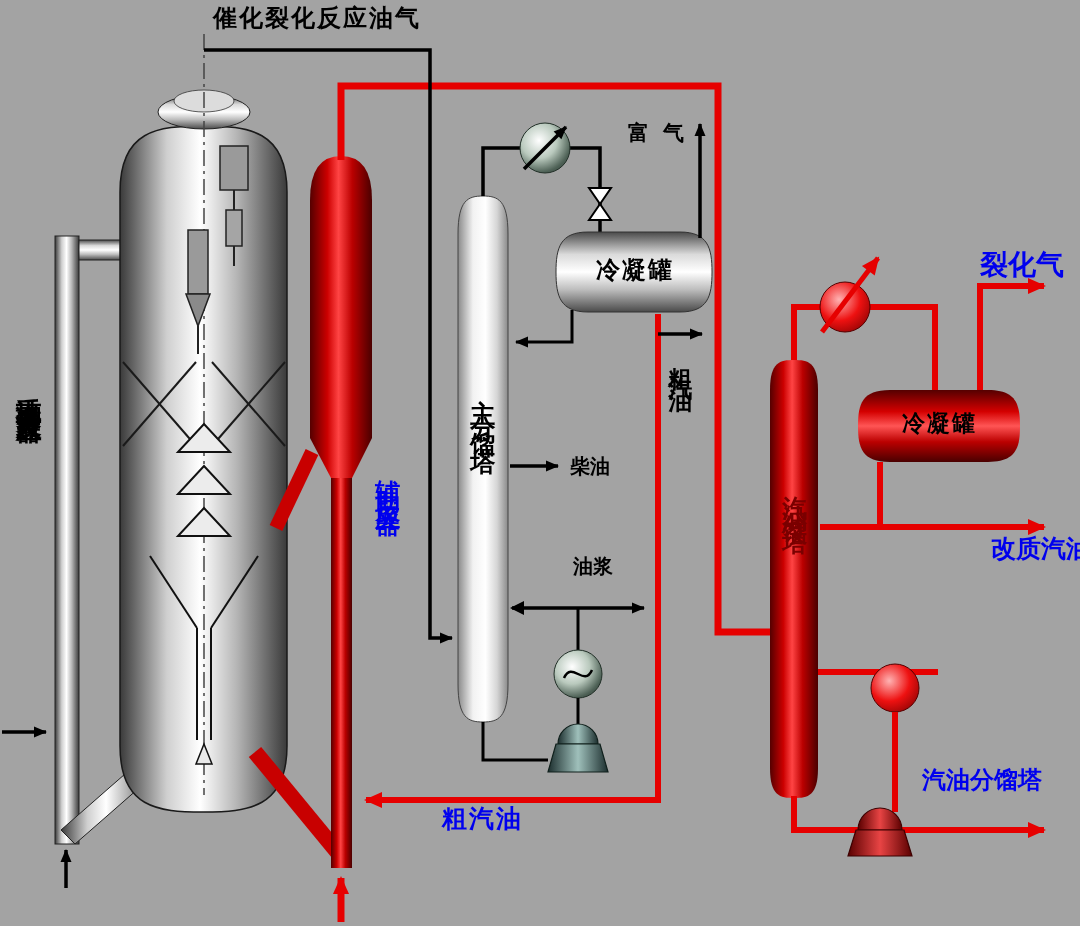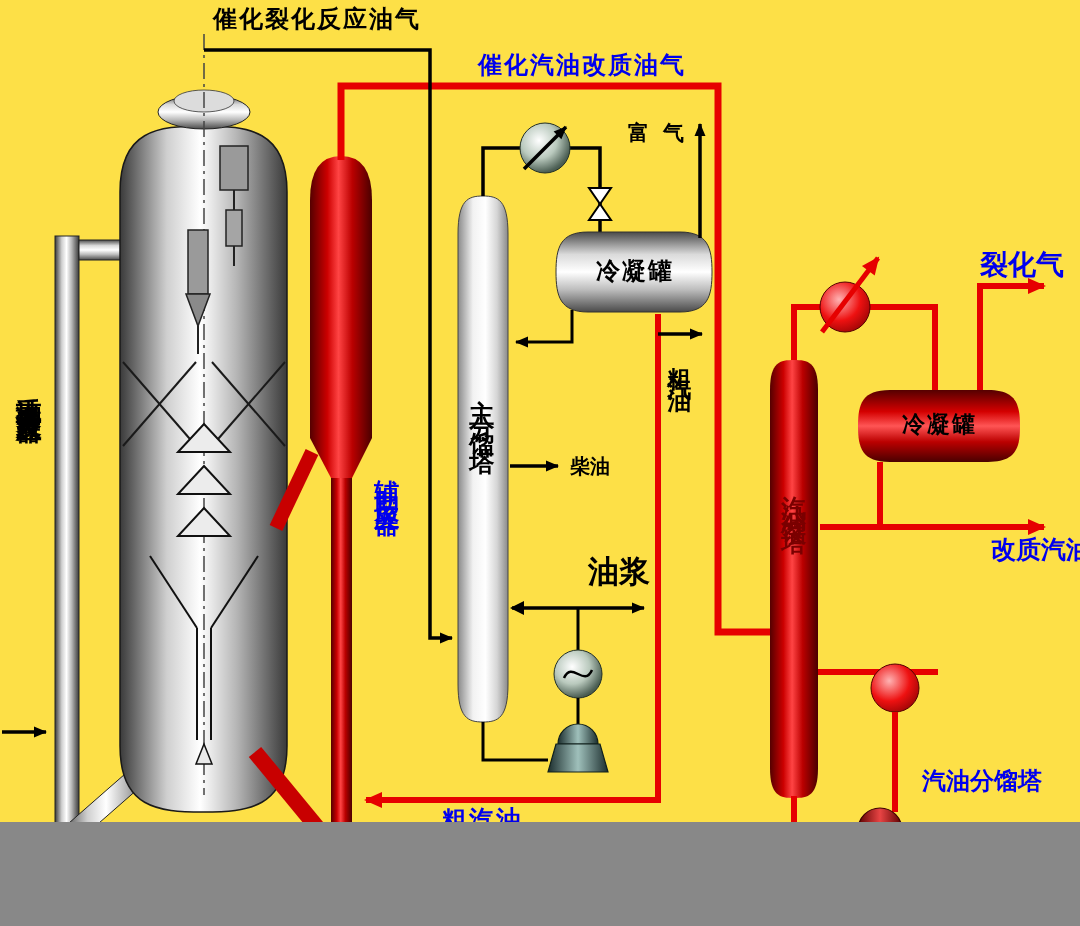--- a/index.html
+++ b/index.html
@@ -1,17 +1,17 @@
 <!DOCTYPE html>
 <html><head>
 <meta charset="utf-8">
 <style>
   html,body{margin:0;padding:0;background:#888;}
-  .stage{position:relative;width:1080px;height:822px;background:#fde047;overflow:hidden;
-         font-family:Liberation Sans, sans-serif;}
+  .stage{position:relative;width:1080px;height:926px;background:#a3a3a3;overflow:hidden;
+         font-family:Liberation Serif, serif;}
   .stage svg{position:absolute;left:0;top:0;}
   .lbl{position:absolute;font-weight:bold;white-space:nowrap;line-height:1.05;}
   .black{color:#000;}
   .blue{color:#0000ee;}
   .darkred{color:#7a0000;}
   .vert{writing-mode:vertical-rl;text-orientation:upright;}
 </style>
 </head>
 <body>
 
@@ -178,27 +178,26 @@
   <circle cx="895" cy="688" r="24" fill="url(#redBall)" stroke="#550000" stroke-width="1"></circle>
   <line x1="895" y1="712" x2="895" y2="812" stroke="#e60000" stroke-width="6"></line>
   <path d="M794,796 L794,830 L1044,830" fill="none" stroke="#e60000" stroke-width="6" marker-end="url(#mr)"></path>
   <g stroke="#3d0000" stroke-width="1.2">
     <path d="M858,830 A22,22 0 0 1 902,830 Z" fill="url(#redPump)"></path>
     <polygon points="856,830 904,830 912,856 848,856" fill="url(#redPump)"></polygon>
   </g>
 </svg>
 
 <div class="lbl black" style="left:213px;top:6px;font-size:24px;letter-spacing:2px">催化裂化反应油气</div>
-<div class="lbl blue" style="left:478px;top:52px;font-size:24px;letter-spacing:2px">催化汽油改质油气</div>
 <div class="lbl black" style="left:628px;top:122px;font-size:21px;letter-spacing:14px">富气</div>
 <div class="lbl black" style="left:596px;top:258px;font-size:24px;letter-spacing:2px">冷凝罐</div>
 <div class="lbl black vert" style="left:469px;top:380px;font-size:25px;letter-spacing:16px">主分馏塔</div>
 <div class="lbl black vert" style="left:667px;top:348px;font-size:24px;letter-spacing:10px">粗汽油</div>
 <div class="lbl black" style="left:570px;top:456px;font-size:20px">柴油</div>
-<div class="lbl black" style="left:588px;top:556px;font-size:31px">油浆</div>
+<div class="lbl black" style="left:573px;top:556px;font-size:20px">油浆</div>
 <div class="lbl blue" style="left:442px;top:806px;font-size:25px;letter-spacing:2px">粗汽油</div>
 <div class="lbl blue vert" style="left:374px;top:460px;font-size:25px;letter-spacing:8px">辅助反应器</div>
 <div class="lbl black vert" style="left:15px;top:376px;font-size:26px;letter-spacing:3px">重油提升管反应器</div>
 <div class="lbl darkred vert" style="left:781px;top:476px;font-size:25px;letter-spacing:8px">汽油分馏塔</div>
 <div class="lbl blue" style="left:980px;top:250px;font-size:28px">裂化气</div>
 <div class="lbl black" style="left:902px;top:412px;font-size:23px;letter-spacing:2px">冷凝罐</div>
 <div class="lbl blue" style="left:991px;top:536px;font-size:25px">改质汽油</div>
 <div class="lbl blue" style="left:922px;top:768px;font-size:24px">汽油分馏塔</div>
 
 </div>

